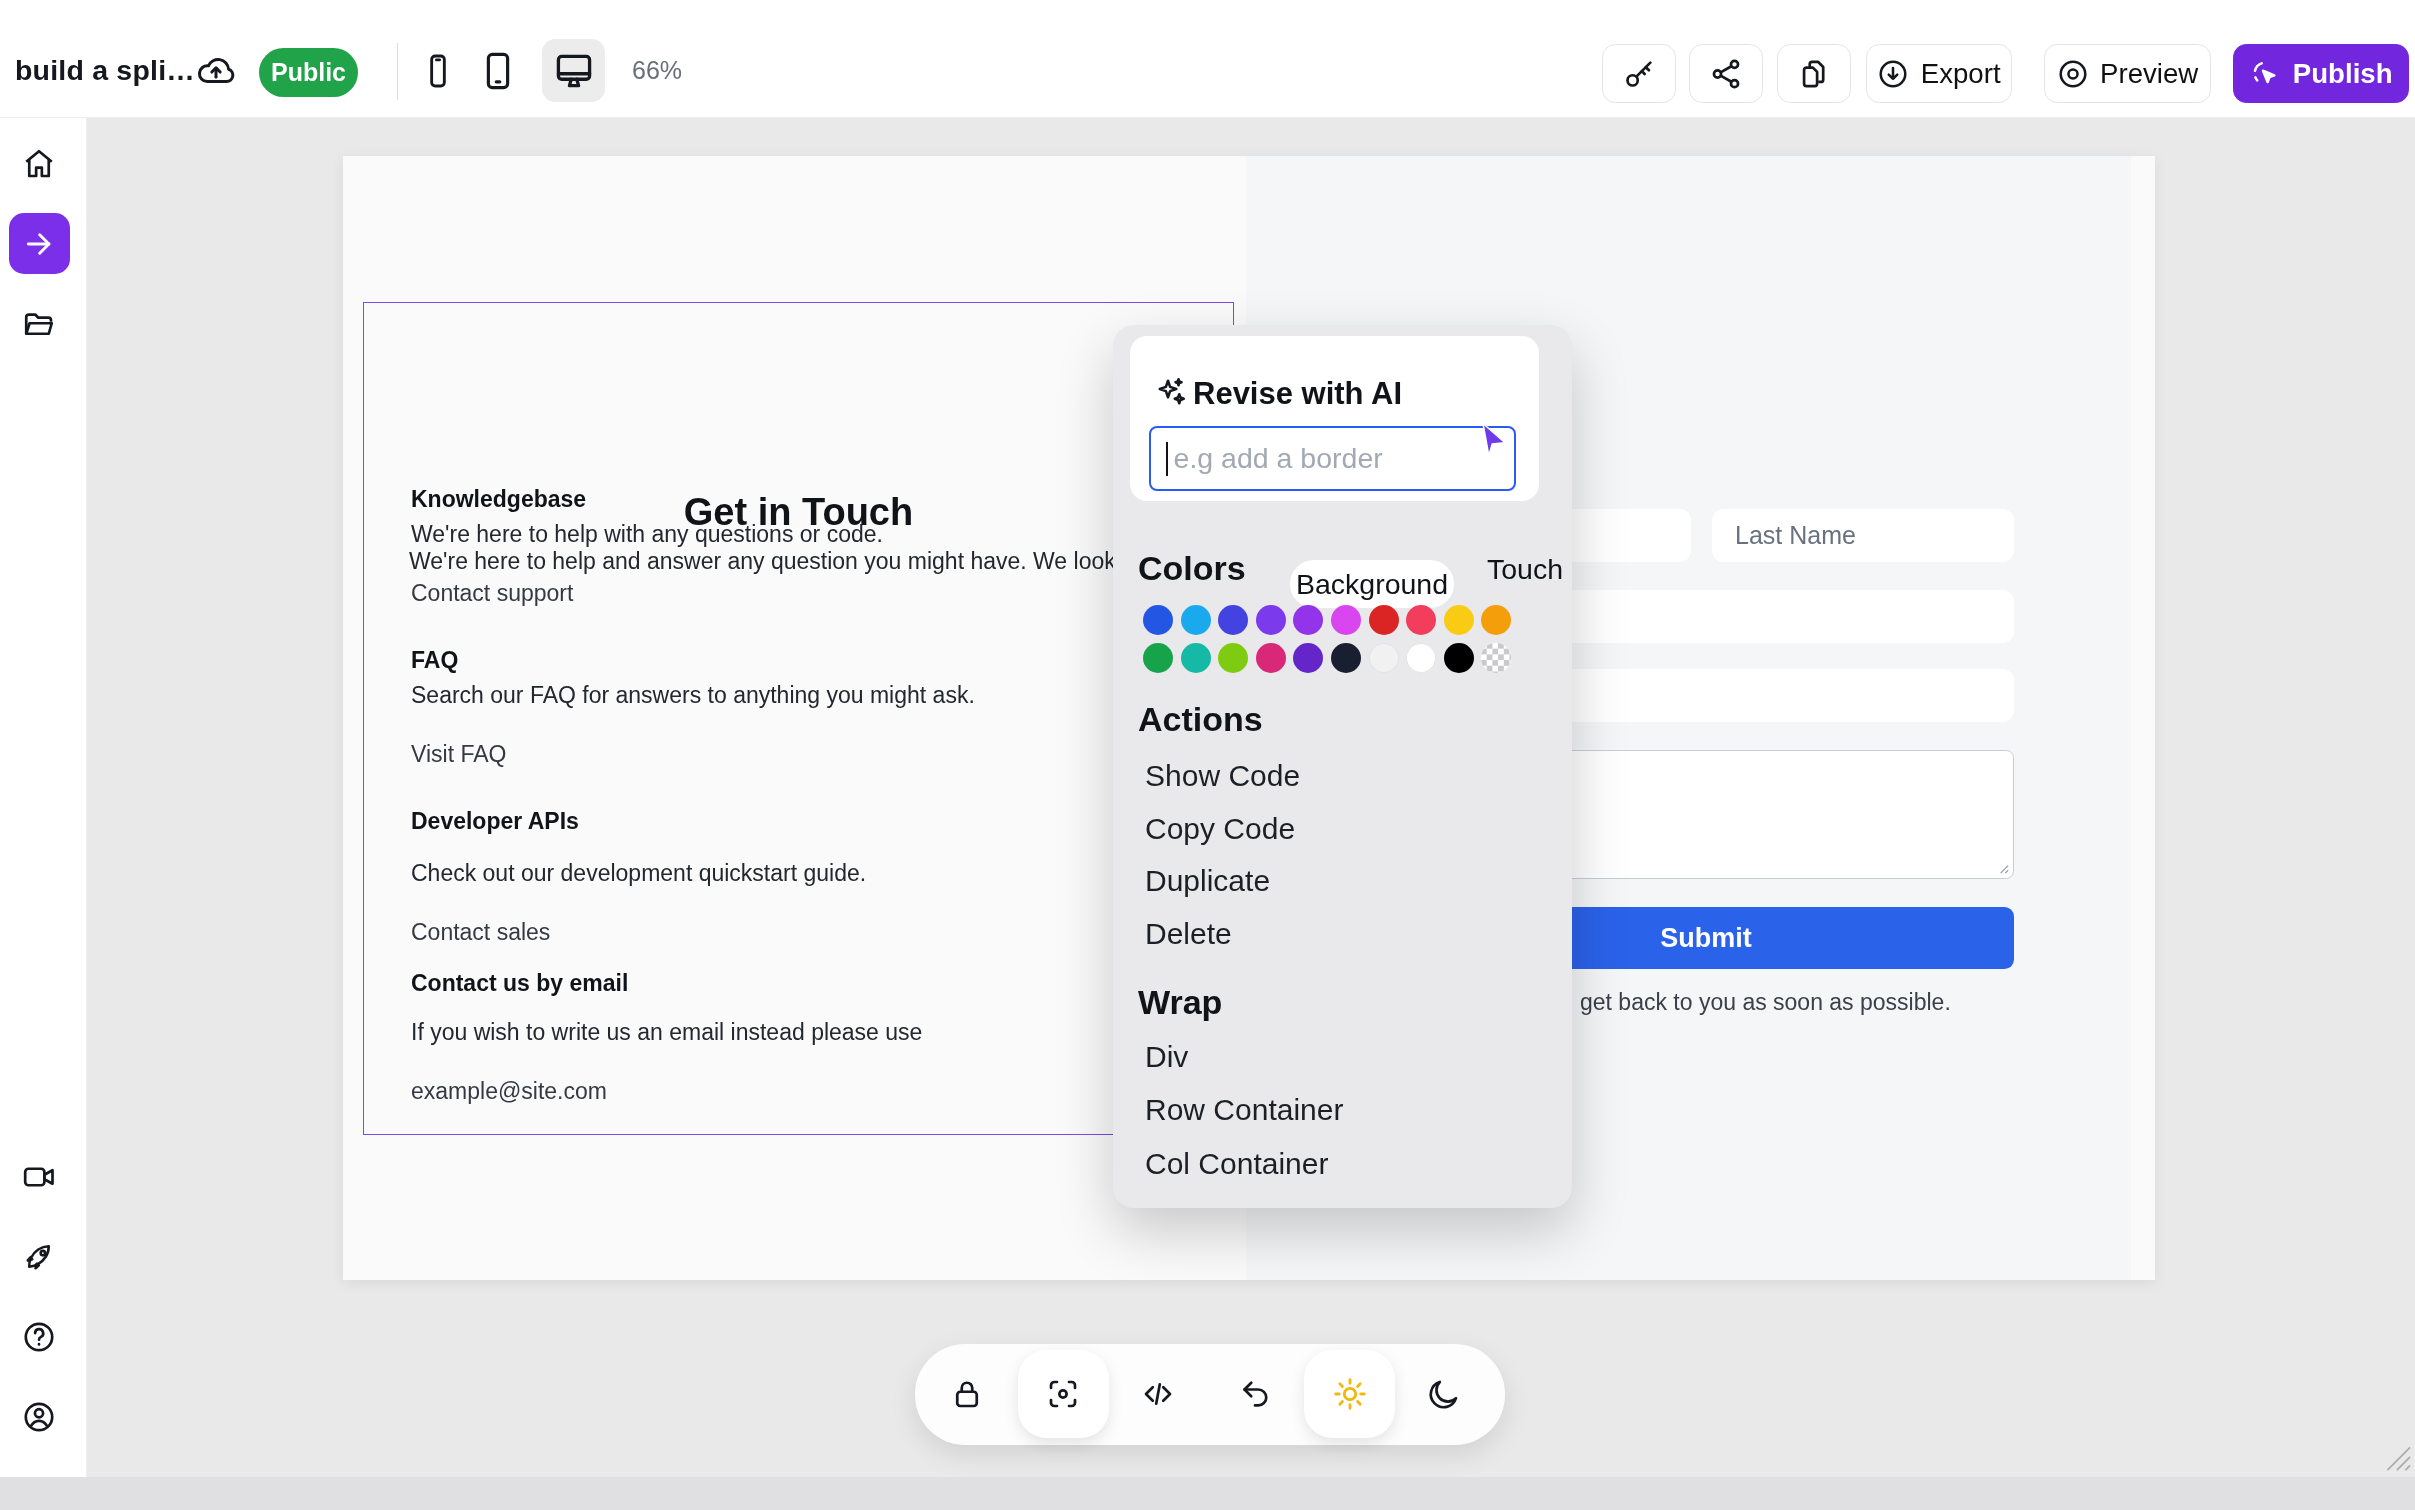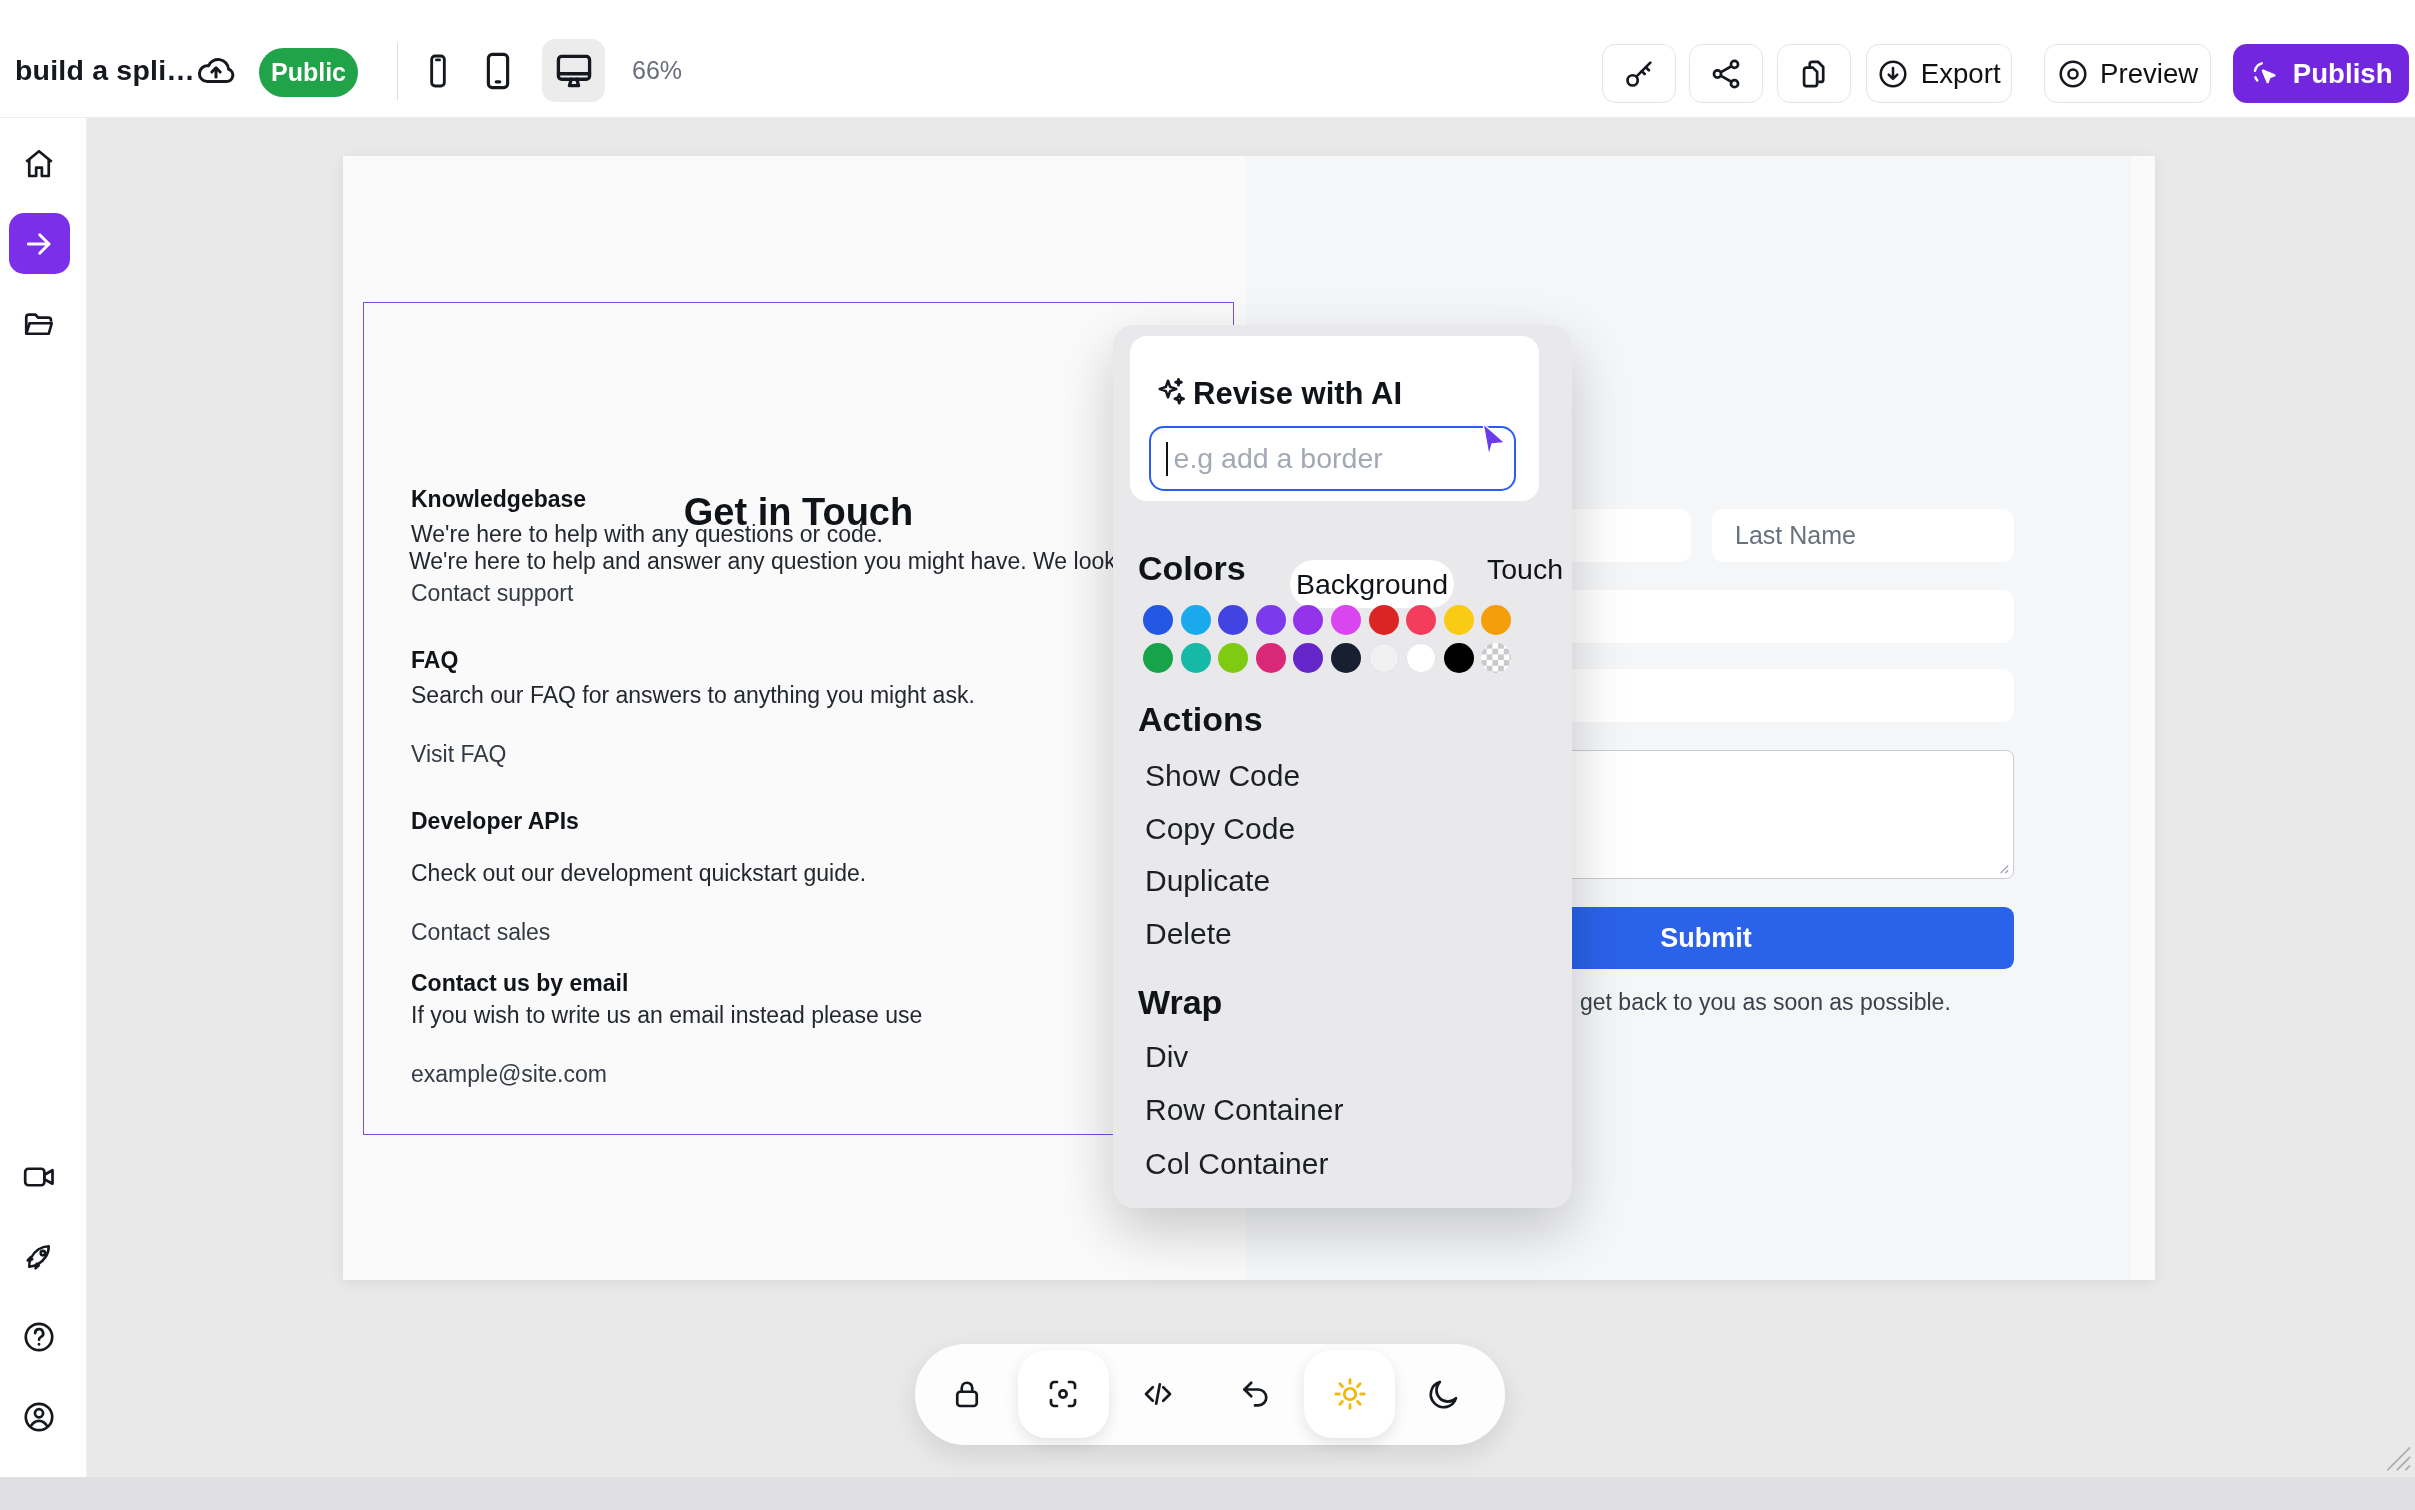--- a/index.html
+++ b/index.html
@@ -35,21 +35,21 @@
   .finput{background:#FFFFFF;border-radius:11.4px;box-sizing:border-box;display:flex;align-items:center;
           padding:0 23px;font-size:25px;color:#68727F;}
   .submit{left:1055px;top:751px;width:616px;height:62px;background:#2A62EA;border-radius:9.5px;color:#fff;
           font-size:27px;font-weight:700;display:flex;align-items:center;justify-content:center;}
   .footnote{left:1237px;top:833px;font-size:23px;color:#3A414B;white-space:nowrap;}
   
   .popup{left:1113px;top:325px;width:459px;height:883px;background:#E9E9EB;border-radius:21px;
          box-shadow:0 23px 57px rgba(0,0,0,.20);z-index:40;}
   .ai-card{left:17px;top:11.4px;width:409px;height:165px;background:#fff;border-radius:17px;}
   .ai-title{left:63px;top:40px;font-size:31px;font-weight:600;color:#101418;}
-  .ai-input{left:19px;top:90px;width:367px;height:65px;background:#fff;border:2.9px solid #2B5BF7;border-radius:15px;
+  .ai-input{left:19px;top:90px;width:367px;height:65px;background:#fff;border:2.9px solid #2B5BF7;border-radius:8px;
             box-sizing:border-box;display:flex;align-items:center;padding:0 15px;}
   .caret{width:1.9px;height:34px;background:#101418;margin-right:5.7px;}
   .ai-ph{font-size:28.5px;color:#A3A9B4;}
   .grp-h{font-size:34px;font-weight:700;color:#101418;}
   .tab-pill{background:#fff;border-radius:25px;display:flex;align-items:center;justify-content:center;
             font-size:28.5px;color:#101418;}
   .tab-plain{font-size:28.5px;color:#101418;}
   .swatch{width:30px;height:30px;border-radius:50%;}
   .swatch.ring{box-shadow:inset 0 0 0 1px #DFE1E5;}
   .checker{background:
@@ -248,21 +248,21 @@
     </div>
 
     <div class="abs" style="left:68px;top:652px;">
       <div class="sec-t">Developer APIs</div>
       <div class="sec-b" style="margin-top:25px;">Check out our development quickstart guide.</div>
       <div class="sec-l" style="margin-top:32px;">Contact sales</div>
     </div>
 
     <div class="abs" style="left:68px;top:814px;">
       <div class="sec-t">Contact us by email</div>
-      <div class="sec-b" style="margin-top:5px;">If you wish to write us an email instead please use</div>
+      <div class="sec-b" style="margin-top:22px;">If you wish to write us an email instead please use</div>
       <div class="sec-l" style="margin-top:32px;">example@site.com</div>
     </div>
 
     <div class="abs finput" style="left:1053px;top:353px;width:295px;height:53px;"></div>
     <div class="abs finput" style="left:1369px;top:353px;width:302px;height:53px;">
       <span>Last Name</span>
     </div>
     <div class="abs finput" style="left:1053px;top:434px;width:618px;height:53px;"></div>
     <div class="abs finput" style="left:1053px;top:513px;width:618px;height:53px;"></div>
     <div class="abs" style="left:1053px;top:594px;width:618px;height:129px;background:#fff;border:1.9px solid #C9CDD3;border-radius:7.6px;box-sizing:border-box;">

